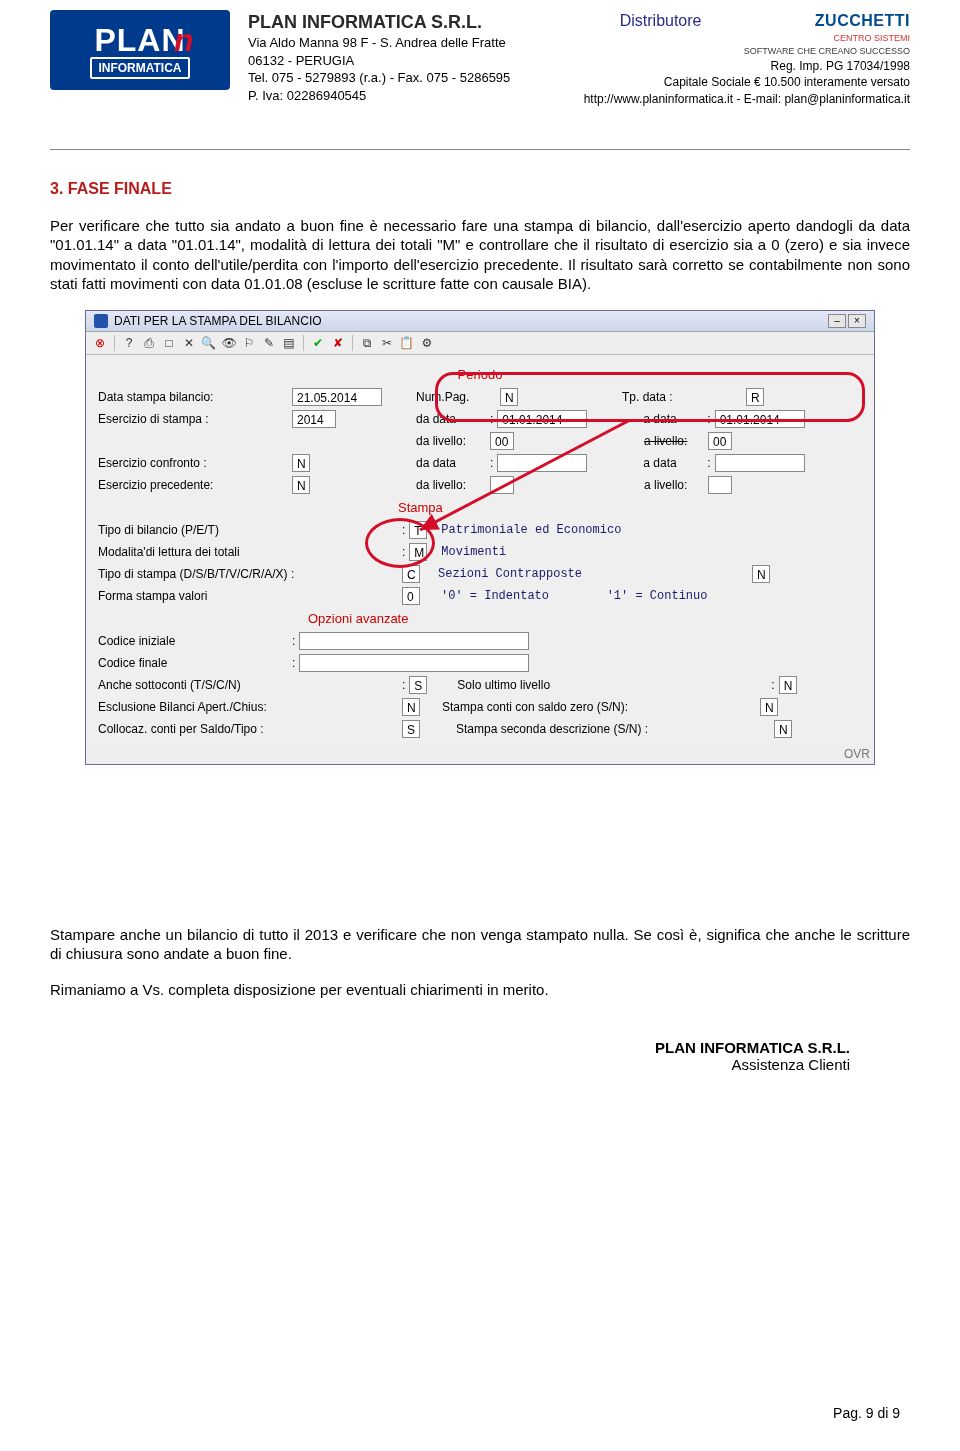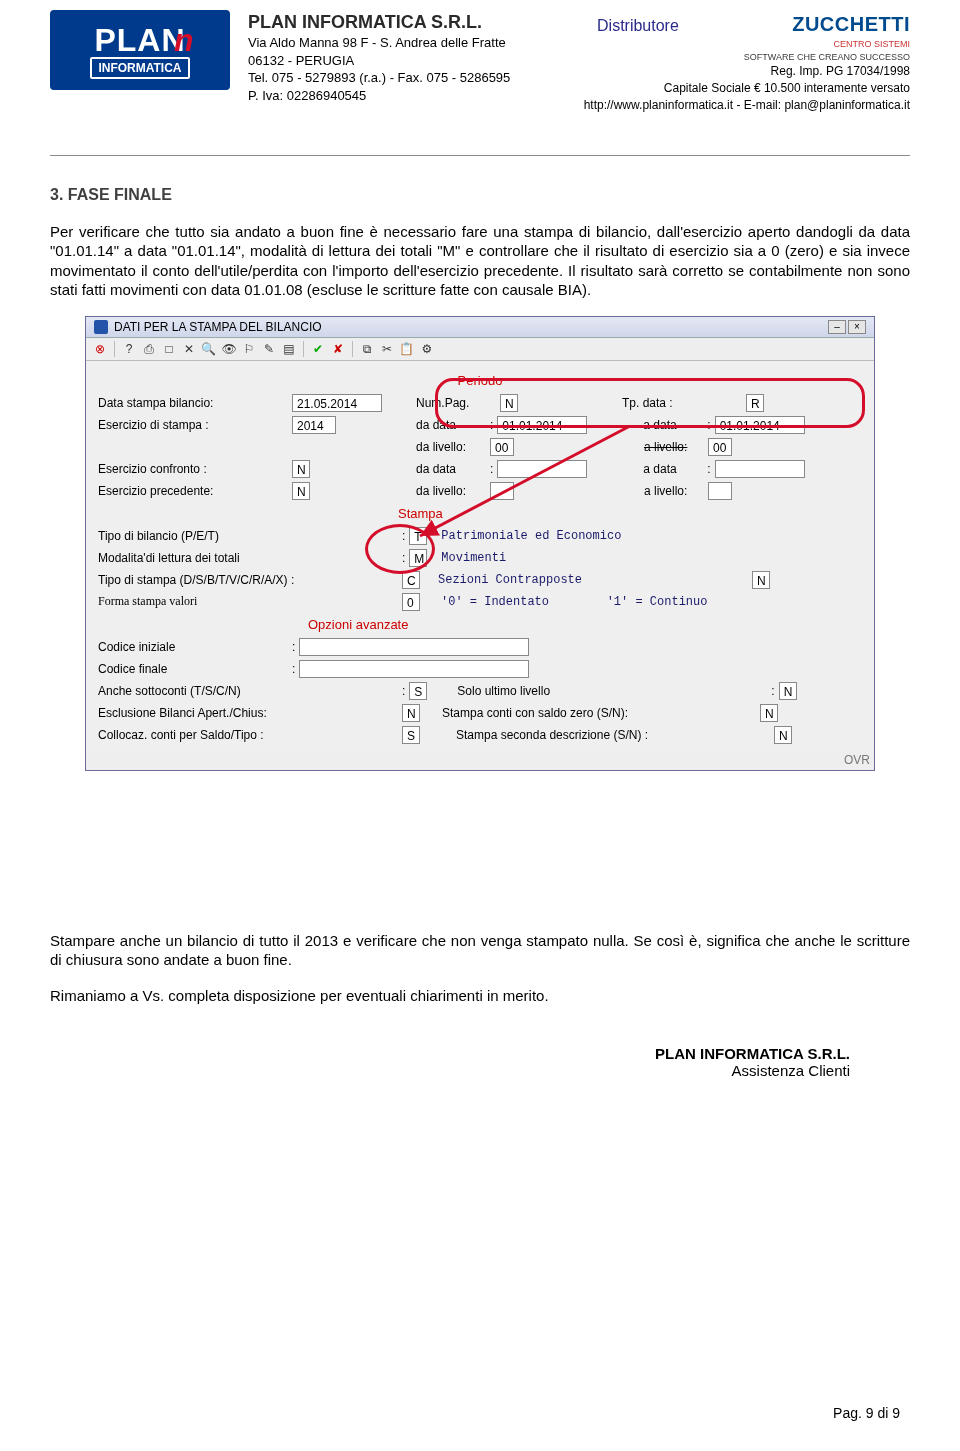--- a/index.html
+++ b/index.html
@@ -6,27 +6,27 @@
 body{font-family:Verdana,Arial,sans-serif;font-size:14px;color:#000;background:#fff;width:960px;margin:0 auto;position:relative;min-height:1451px}
 .page{padding:10px 50px 20px 50px}
 .letterhead{display:flex;justify-content:space-between;align-items:flex-start;border-bottom:1px solid transparent;margin-bottom:40px}
 .logo-box{width:180px;height:80px;background:#003a8c;position:relative;border-radius:4px;display:flex;flex-direction:column;align-items:center;justify-content:center;color:#fff;font-weight:bold}
 .logo-box .pl{font-size:32px;font-family:Arial,sans-serif;letter-spacing:1px}
 .logo-box .inf{font-size:12px;background:#003a8c;padding:2px 6px;border:2px solid #fff;border-radius:2px;margin-top:-2px}
 .logo-box .swoosh{position:absolute;right:14px;top:12px;width:42px;height:42px;color:#d40e2a;font-size:32px;font-style:italic;font-weight:bold}
 .co-info{flex:1;padding-left:18px;font-size:13px;line-height:1.35}
 .co-info .name{font-weight:bold;font-size:18px;color:#2a2a2a}
 .right-block{text-align:right;font-size:12px;line-height:1.4}
-.zuc{font-weight:bold;font-size:20px;color:#004b8d;letter-spacing:0.5px}
+.zuc{font-weight:bold;font-size:16px;color:#004b8d;letter-spacing:0.5px}
 .zuc-sub{font-size:9px;color:#3b3b3b}
 .distributore{font-size:16px;color:#2a2a8c;margin-right:110px;display:inline-block}
 hr{border:none;border-top:1px solid #8a8a8a;margin:0 0 30px 0}
-h3.section{color:#404040;font-weight:bold;font-size:16px;margin:30px 0 18px 0}
+h3.section{color:#b91c1c;font-weight:bold;font-size:16px;margin:30px 0 18px 0}
 p.body{text-align:justify;font-size:15px;line-height:1.3;margin-bottom:16px}
-.mono{font-family:Liberation Serif, serif}
+.mono{font-family:Liberation Sans, sans-serif}
 .bold{font-weight:bold}
 
 
 .win{margin:10px auto 0 auto;width:790px;border:1px solid #6a6a9a;background:#eee;font-family:Tahoma,Arial,sans-serif;font-size:12px;color:#000}
 .win-title{background:linear-gradient(#e4e8f4,#cfd6ea);padding:3px 8px;display:flex;align-items:flex-start;gap:6px;border-bottom:1px solid #9aa}
 .win-title .ticon{width:14px;height:14px;background:#2255aa;border-radius:2px}
 .win-btn-group{margin-left:auto;display:flex;gap:2px}
 .win-btn{width:18px;height:14px;background:#e6e6e6;border:1px solid #888;font-size:10px;text-align:center;line-height:12px;cursor:pointer}
 .toolbar{background:#eee;padding:3px 6px;display:flex;gap:4px;border-bottom:1px solid #bbb;align-items:center}
 .tb-ic{width:16px;height:16px;display:inline-flex;align-items:center;justify-content:center;font-size:12px;color:#333}

